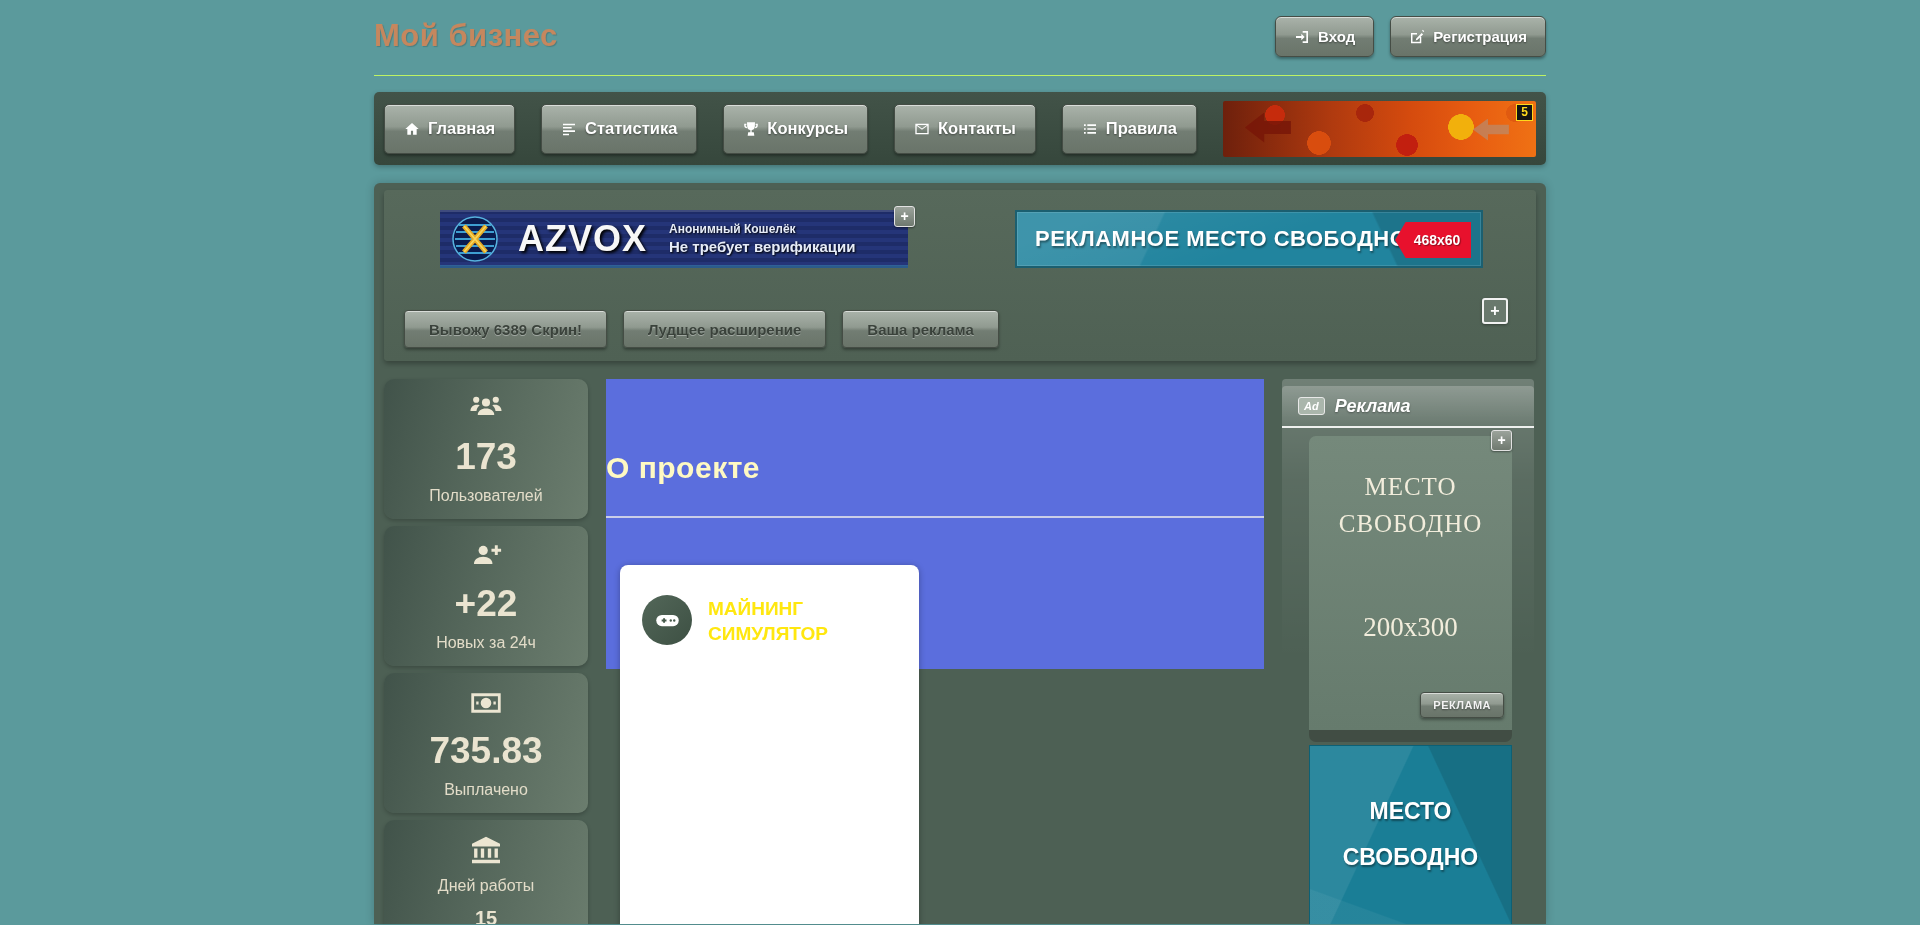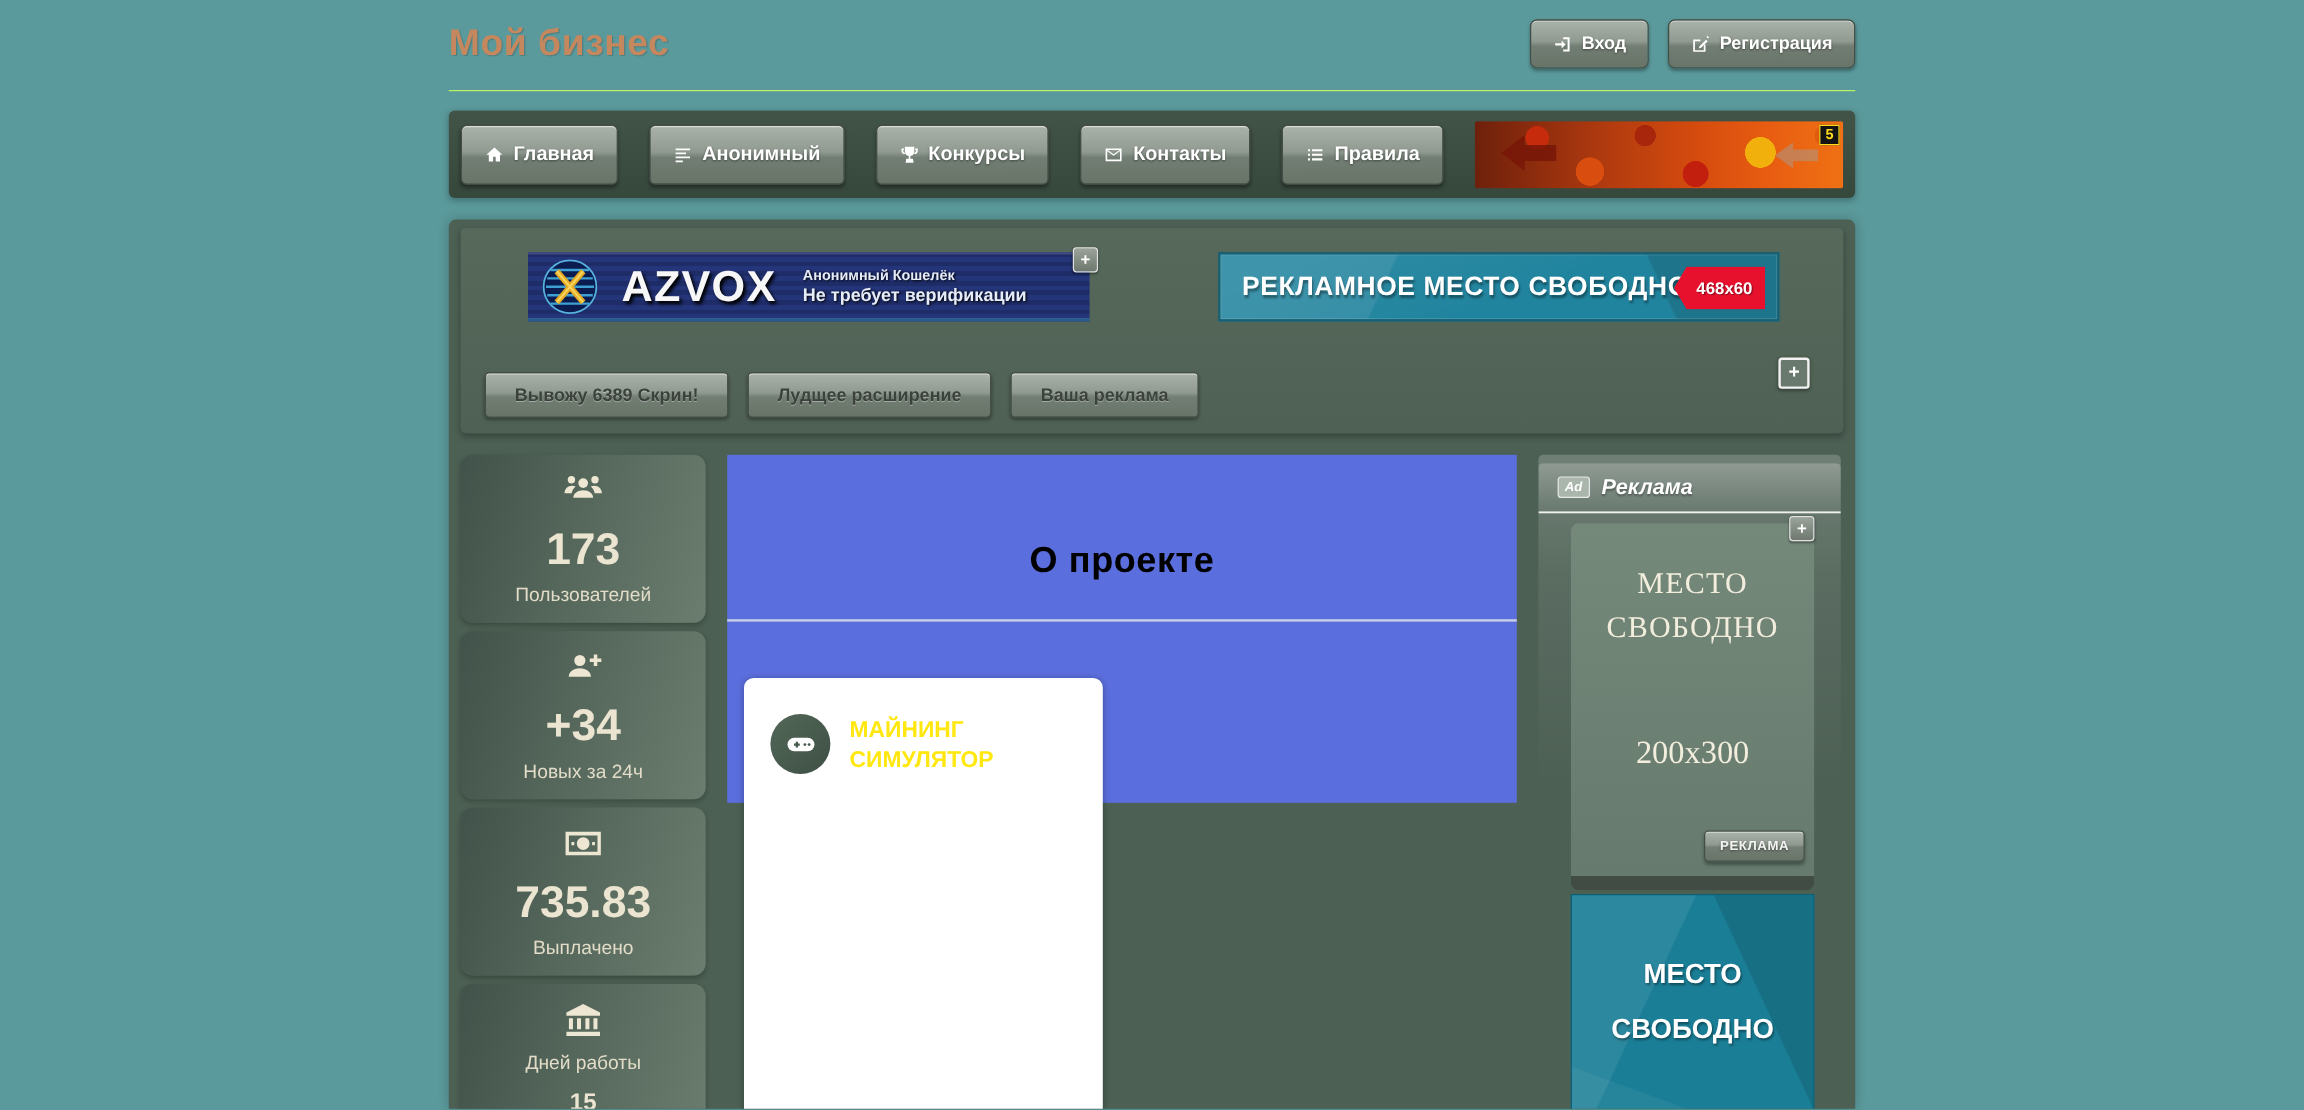--- a/index.html
+++ b/index.html
@@ -140,22 +140,22 @@
     box-shadow:0 2px 4px rgba(0,0,0,.22); color:#eae4d0; overflow:hidden;
   }
   .stat-ic { width:34px; height:28px; fill:#ece6d2; margin-top:16px; }
   .stat-value { font-size:37px; font-weight:bold; margin-top:9px; }
   .stat-label { font-size:16px; margin-top:9px; color:#e2dcc8; }
   .stat-value-sm { font-size:20px; font-weight:bold; margin-top:12px; }
 
   
   .main-col { width:658px; flex:none; position:relative; }
   .blue-panel { height:290px; background:#5b6edd; }
-  .about-title { text-align:center; padding-top:72px; font-size:30px; font-weight:bold;
-                 color:#000000; letter-spacing:.5px; }
+  .about-title { padding-top:72px; font-size:30px; font-weight:bold;
+                 color:#fef9c3; letter-spacing:.5px; }
   .blue-divider { height:2px; background:rgba(230,230,235,.8); margin-top:31px; }
   .game-card {
     position:absolute; left:14px; top:186px; width:299px; height:420px;
     background:#fff; border-radius:8px; box-shadow:0 1px 6px rgba(0,0,0,.3);
     padding:30px 22px; display:flex; gap:16px; cursor:pointer;
   }
   .game-icon-wrap {
     width:50px; height:50px; flex:none; border-radius:50%;
     background:linear-gradient(135deg,#536759 0%,#3d5043 100%);
     display:flex; align-items:center; justify-content:center;
@@ -228,21 +228,21 @@
     <a class="btn3d nav-btn">
       <svg class="ic" viewBox="0 0 24 24">
           <path d="M12 3l10 9h-3v8.5h-5.4v-6h-3.2v6H5V12H2z"></path>
         </svg>
       <span>Главная</span>
     </a>
     <a class="btn3d nav-btn">
       <svg class="ic" viewBox="0 0 24 24">
           <path d="M3 4h18v2.4H3zM3 9h13v2.4H3zM3 14h18v2.4H3zM3 19h9v2.4H3z"></path>
         </svg>
-      <span>Анонимный</span>
+      <span>Статистика</span>
     </a>
     <a class="btn3d nav-btn">
       <svg class="ic" viewBox="0 0 24 24">
           <path d="M6 2h12l-.3 6.2A5.8 5.8 0 0113 13.6V17h3.2l.8 5H7l.8-5H11v-3.4A5.8 5.8 0 016.3 8.2L6 2z"></path>
           <path d="M5 4H1.8v2.5A4.5 4.5 0 006.4 11l-.7-2A2.5 2.5 0 014 6.5V6h1.1z"></path>
           <path d="M19 4h3.2v2.5A4.5 4.5 0 0117.6 11l.7-2A2.5 2.5 0 0020 6.5V6h-1.1z"></path>
         </svg>
       <span>Конкурсы</span>
     </a>
     <a class="btn3d nav-btn">
@@ -314,21 +314,21 @@
           <div class="stat-value">173</div>
           <div class="stat-label">Пользователей</div>
         </div>
 
         <div class="stat-card">
           <svg class="stat-ic" viewBox="0 0 24 20">
               <circle cx="10" cy="6" r="3.3"></circle>
               <path d="M10 10.6c3.9 0 6.6 2.1 6.6 5.1H3.4c0-3 2.7-5.1 6.6-5.1z"></path>
               <path d="M18.3 2.4h2.1v2.4h2.4v2.1h-2.4v2.4h-2.1V6.9h-2.4V4.8h2.4z"></path>
             </svg>
-          <div class="stat-value">+34</div>
+          <div class="stat-value">+22</div>
           <div class="stat-label">Новых за 24ч</div>
         </div>
 
         <div class="stat-card">
           <svg class="stat-ic" viewBox="0 0 24 20">
               <path fill-rule="evenodd" d="M1.5 3h21v14h-21V3zm2 2.2v9.6h17V5.2h-17zM12 6.2a3.8 3.8 0 110 7.6 3.8 3.8 0 010-7.6z"></path>
               <path d="M5 9h1.7v2H5zM17.3 9H19v2h-1.7z"></path>
             </svg>
           <div class="stat-value">735.83</div>
           <div class="stat-label">Выплачено</div>

